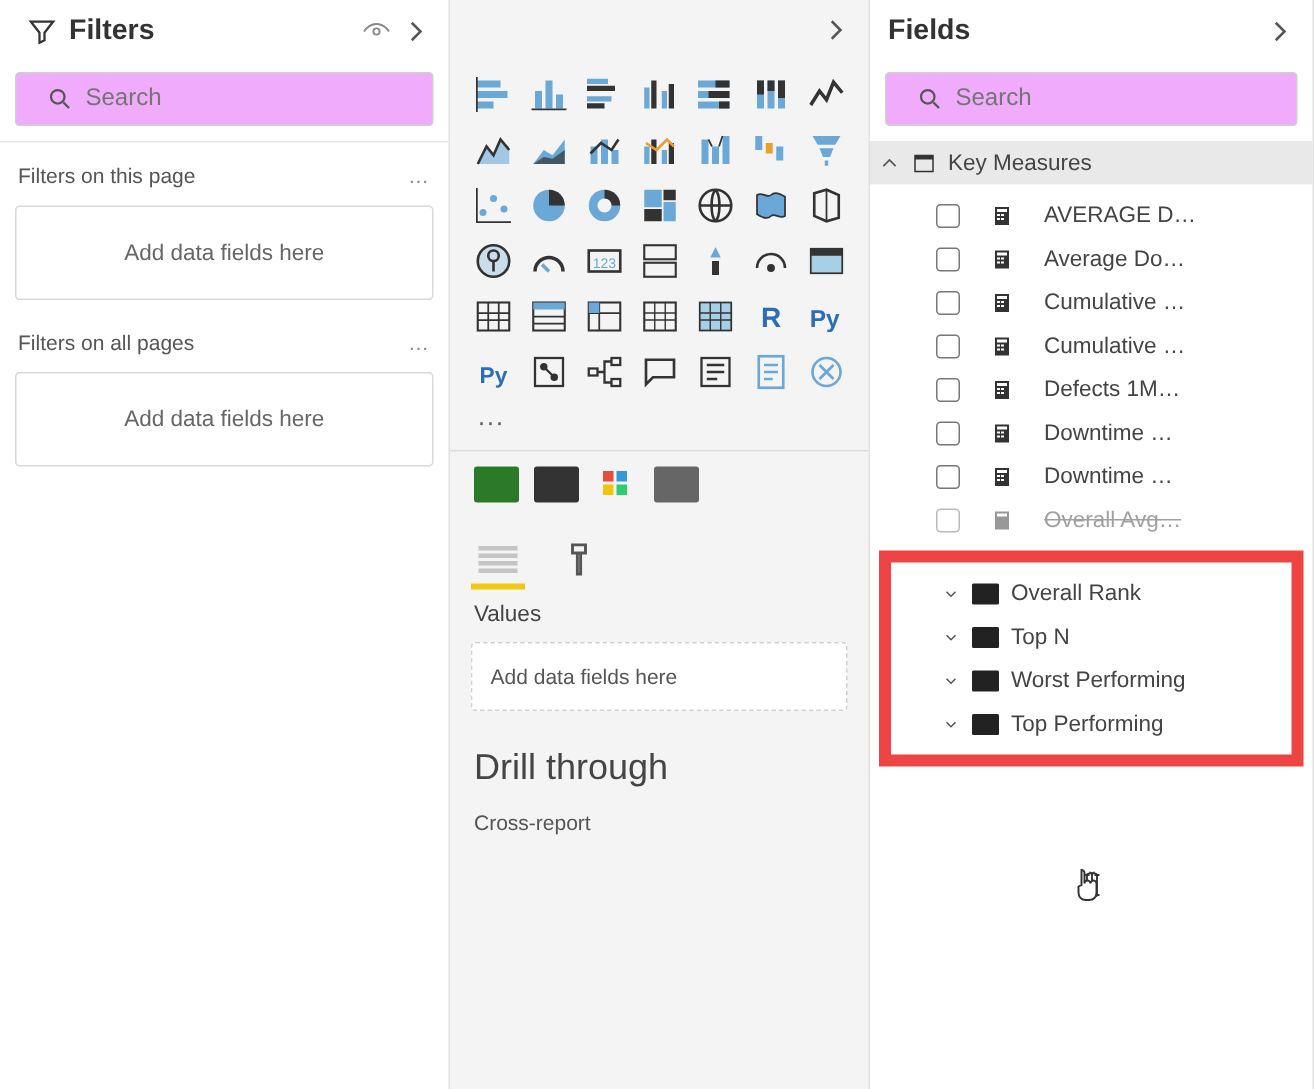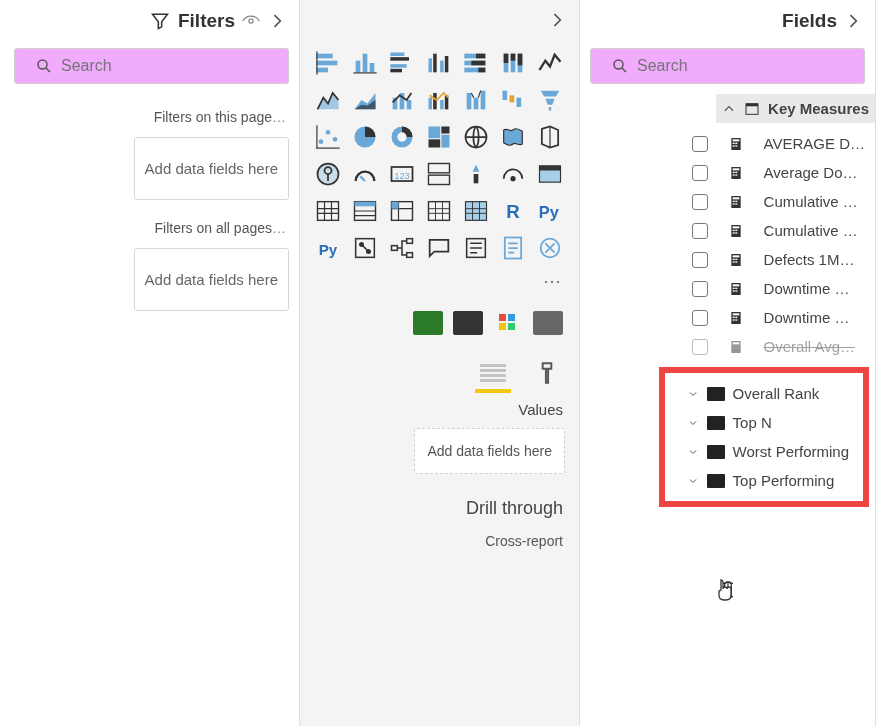--- a/index.html
+++ b/index.html
@@ -6,21 +6,21 @@
 body {
   font-family: 'Segoe UI', Tahoma, sans-serif;
   font-size: 14px;
   color: #333;
   background: #f7f7f7;
   width: 876px;
   height: 726px;
   overflow: hidden;
 }
 .app { display: flex; height: 100%; }
-.pane { background: #fff; border-right: 1px solid #e0e0e0; display: flex; flex-direction: column; align-items: flex-end; }
+.pane { background: #fff; border-right: 1px solid #e0e0e0; display: flex; flex-direction: column; }
 .pane-filters { width: 310px; }
 .pane-viz { width: 280px; background: #f4f4f4; }
 .pane-fields { flex: 1; background: #fff; }
 
 .pane-header { display: flex; align-items: center; padding: 10px 12px; font-size: 19px; font-weight: 600; color: #333; }
 .pane-header .spacer { flex: 1; }
 .pane-header .hicon { width: 20px; height: 20px; display: flex; align-items: center; justify-content: center; color: #555; margin-left: 6px; }
 
 .search-row { padding: 6px 10px 10px 10px; }
 .search-box { display: flex; align-items: center; border: 1px solid #cfcfcf; border-radius: 3px; padding: 8px 20px; background: #f0abfc; }
@@ -45,36 +45,36 @@
 .small-tile.colorful { background: linear-gradient(45deg,#e74c3c 0 25%,#3498db 25% 50%,#f1c40f 50% 75%,#2ecc71 75%); }
 
 .tabstrip { padding: 14px 16px 4px 16px; display: flex; gap: 22px; }
 .tabicon { width: 32px; height: 28px; display: flex; align-items: center; justify-content: center; position: relative; }
 .tabicon.active::after { content: ''; position: absolute; bottom: -6px; left: -2px; right: -2px; height: 4px; background: #f2c811; }
 
 .label-line { padding: 10px 16px 6px 16px; font-size: 15px; color: #444; }
 
 .dropzone-dashed { margin: 4px 14px; border: 1px dashed #cfcfcf; border-radius: 3px; padding: 14px 12px; color: #555; font-size: 14px; background: #fff; }
 
-.drill-header { padding: 20px 16px 8px 16px; font-size: 18px; color: #454545; }
+.drill-header { padding: 20px 16px 8px 16px; font-size: 24px; color: #454545; }
 .drill-sub { padding: 6px 16px; font-size: 14px; color: #555; }
 
 .toggle-row { padding: 6px 16px; display: flex; align-items: center; gap: 8px; color: #454545; }
 .toggle { width: 34px; height: 14px; border: 2px solid #555; border-radius: 8px; position: relative; }
 .toggle .knob { position: absolute; left: -2px; top: -2px; width: 14px; height: 14px; border: 2px solid #555; border-radius: 50%; background: #fff; }
 
-.fields-table { padding: 6px 6px; background: #e9e9e9; display: flex; align-items: center; gap: 8px; font-size: 15px; color: #444; font-weight: bold; }
+.fields-table { padding: 6px 6px; background: #e9e9e9; display: flex; align-items: center; gap: 8px; font-size: 15px; color: #444; }
 .fields-table .chev { width: 14px; height: 14px; }
 
 .field-list { padding: 6px 0; overflow: hidden; }
 .field-item { display: flex; align-items: center; gap: 20px; padding: 6px 10px 6px 44px; font-size: 15px; color: #444; }
 .field-item .cbx { width: 16px; height: 16px; border: 1.5px solid #777; border-radius: 3px; }
 .field-item .ficon { width: 16px; height: 16px; }
 
-.highlight-box { border: 6px solid #ef4444; margin: 0 6px; padding: 6px 4px; }
+.highlight-box { border: 8px solid #ef4444; margin: 0 6px; padding: 6px 16px; }
 .folder-item { display: flex; align-items: center; gap: 8px; padding: 6px 10px 6px 18px; font-size: 15px; color: #444; }
 .folder-item .chev { width: 12px; height: 12px; }
 .folder-item .foldericon { width: 18px; height: 14px; background: #222; border-radius: 1px; }
 
 .cursor { position: absolute; width: 20px; height: 24px; pointer-events: none; }
 
 svg { display: block; }
 </style>
 </head>
 <body>

